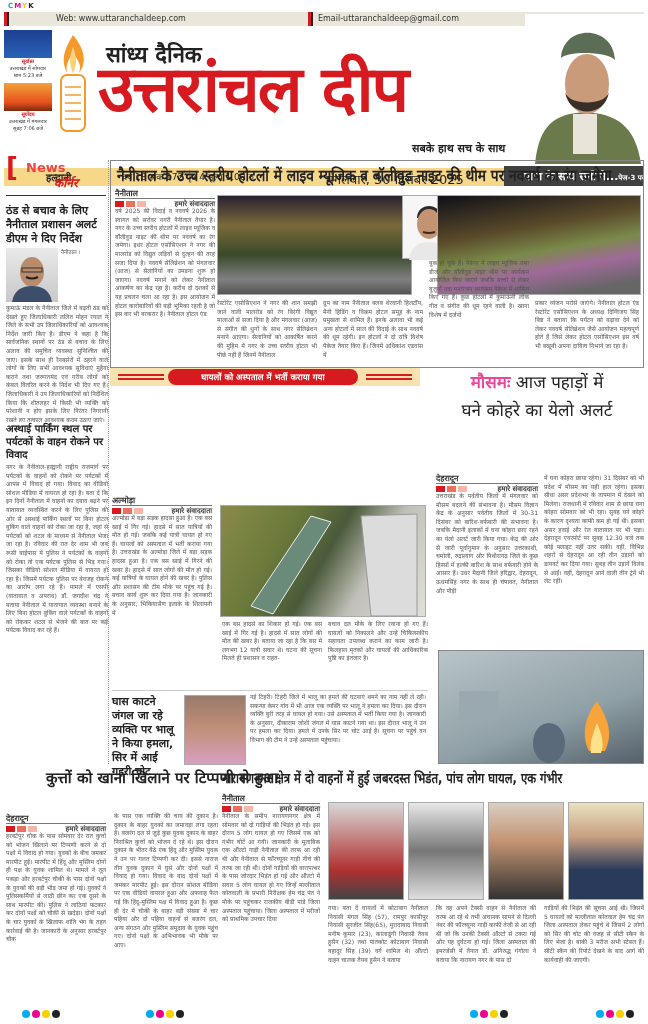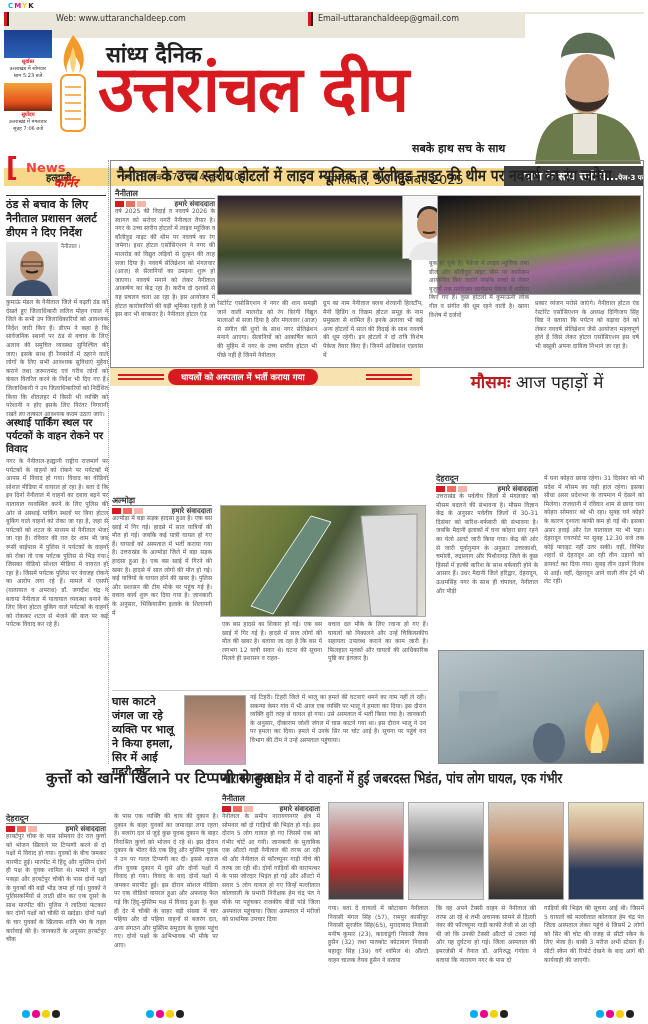--- a/index.html
+++ b/index.html
@@ -1,20 +1,20 @@
 <!DOCTYPE html>
 <html><head>
 <meta charset="utf-8">
 <style>
 *{margin:0;padding:0;box-sizing:border-box}
 body{width:648px;height:1024px;background:#fff;font-family:"DejaVu Sans",sans-serif;overflow:hidden;position:relative;color:#222}
 .abs{position:absolute}
 .cmyk{left:8px;top:2px;font-size:7px;font-weight:bold;letter-spacing:1px}
 .cmyk span:nth-child(1){color:#00aeef}.cmyk span:nth-child(2){color:#ec008c}.cmyk span:nth-child(3){color:#f7d000}.cmyk span:nth-child(4){color:#222}
-.webbar{left:4px;top:12px;width:640px;height:26px;background:#ebe6da;font-size:8px;color:#333}
+.webbar{left:4px;top:12px;width:640px;height:14px;background:#ebe6da;font-size:8px;color:#333}
 .webbar .sq{position:absolute;top:0;width:5px;height:14px;background:#d71920;border-right:2px solid #222}
 .webbar .t{position:absolute;top:2px}
 .sidebox{left:4px;width:48px;font-size:5px;text-align:center;color:#333;line-height:7px}
 .sidebox .pic{width:48px;height:28px}
 .sidebox .lbl{color:#d71920;font-weight:bold}
 .logoFlame{left:57px;top:33px;width:32px;height:100px}
 .sandhya{left:106px;top:38px;font-size:22px;font-weight:bold;color:#222;font-family:"DejaVu Serif",serif}
 .mast{left:98px;top:55px;font-size:63px;font-weight:bold;color:#d71920;letter-spacing:-2px;line-height:70px;font-family:"DejaVu Sans",sans-serif;transform:scaleX(1.05);transform-origin:left}
 .tagline{left:412px;top:140px;font-size:11px;font-weight:bold;color:#222}
 .person{left:525px;top:14px;width:120px;height:150px;overflow:hidden}
@@ -28,25 +28,25 @@
 .news-word{position:absolute;left:20px;top:0;font-size:13px;font-weight:bold;color:#ef4444}
 .corner{position:absolute;left:48px;top:14px;font-size:12px;font-weight:bold;color:#d71920;font-style:italic}
 .h-left{font-size:11px;font-weight:bold;color:#222;line-height:14px}
 .dateline{font-size:8px;font-weight:bold;color:#333;border-bottom:1px solid #777}
 .repline{display:flex;align-items:center;gap:2px;font-size:7px;color:#444;font-weight:bold}
 .repline i{display:inline-block;width:9px;height:6px}
 .mainframe{left:110px;top:160px;width:534px;height:208px;border:1px solid #888}
 .mainhead{font-size:15px;font-weight:bold;color:#222;white-space:nowrap;position:absolute;left:6px;top:3px;transform:scaleX(.86);transform-origin:left}
 .photo{position:absolute;border:1px solid #aaa}
 .kicker{left:110px;top:368px;width:310px;height:18px;background:#f7e2b0}
-.kicker .pill{position:absolute;left:58px;top:1px;width:150px;height:16px;background:#d71920;border-radius:8px;color:#fff;font-size:8.5px;font-weight:bold;text-align:center;line-height:16px}
+.kicker .pill{position:absolute;left:58px;top:1px;width:190px;height:16px;background:#d71920;border-radius:8px;color:#fff;font-size:8.5px;font-weight:bold;text-align:center;line-height:16px}
 .kicker .lines{position:absolute;top:6px;width:46px;height:6px;border-top:2px solid #d71920;border-bottom:2px solid #d71920}
 .bigh{left:112px;top:388px;width:312px;font-size:36px;font-weight:bold;color:#222;line-height:52px;text-align:center;letter-spacing:-1px}
 .wx-title{left:430px;top:368px;width:214px;text-align:center;font-size:17px;line-height:28px;color:#222}
-.wx-title b{color:#b91c1c}
+.wx-title b{color:#ec4899}
 .fire{left:438px;top:650px;width:206px;height:114px;background:linear-gradient(160deg,#b8c4c8,#8fa0a6 60%,#55606a);border:1px solid #888}
 .bottomH{font-size:15px;font-weight:bold;color:#222;line-height:20px;white-space:nowrap}
 .cm-dots{display:flex;gap:2px}
 .cm-dots i{width:8px;height:8px;border-radius:50%;display:block}
 </style>
 </head>
 <body>
 
 <div class="abs cmyk">
   <span>C</span><span>M</span><span>Y</span><span>K</span>
@@ -108,21 +108,21 @@
     <span style="position:static">पापा के साथ सनी ने...</span><span style="position:static;font-size:7px">पेज-3 पर</span>
   </div>
 </div>
 
 <div class="abs newsbox" style="height:600px">
   <div style="position:relative;height:36px;border-bottom:1px solid #333;width:100px">
     <span class="news-bracket">[</span>
     <span class="news-word">News</span>
     <span class="corner">कॉर्नर</span>
   </div>
-  <div class="h-left" style="margin-top:2px">ठंड से बचाव के लिए नैनीताल प्रशासन अलर्ट डीएम ने दिए निर्देश</div>
+  <div class="h-left" style="margin-top:8px">ठंड से बचाव के लिए नैनीताल प्रशासन अलर्ट डीएम ने दिए निर्देश</div>
   <div style="display:flex;gap:3px;margin-top:2px">
     <div style="width:52px;height:54px;background:linear-gradient(#e9e9e9,#c8c8c8);flex:none;position:relative">
       <svg width="52" height="54" viewBox="0 0 52 54">
           <ellipse cx="26" cy="24" rx="12" ry="15" fill="#b88b6a"></ellipse>
           <rect x="16" y="20" width="20" height="4" fill="none" stroke="#333"></rect>
           <path d="M20 29 Q26 32 32 29" stroke="#222" stroke-width="2" fill="none"></path>
           <path d="M6 54 C8 42 16 38 26 38 C36 38 44 42 46 54Z" fill="#3d4e6b"></path>
         </svg>
     </div>
     <div class="col" style="font-size:5.5px">नैनीताल ।</div>
@@ -189,20 +189,21 @@
 <div class="abs col" style="left:328px;top:620px;width:100px;height:58px;overflow:hidden">बचाव दल मौके के लिए रवाना हो गए हैं। घायलों को निकालने और उन्हें चिकित्सकीय सहायता उपलब्ध कराने का काम जारी है। फिलहाल मृतकों और घायलों की आधिकारिक पुष्टि का इंतजार है।</div>
 
 <div class="abs" style="left:112px;top:690px;width:316px;border-top:1px solid #ccc">
   <div class="abs h-left" style="left:0;top:4px;width:68px;font-size:11px;line-height:14px">घास काटने जंगल जा रहे व्यक्ति पर भालू ने किया हमला, सिर में आई गहरी चोट</div>
   <div class="abs photo" style="left:72px;top:4px;width:62px;height:70px;background:linear-gradient(#9a7a6a,#c2907a 50%,#d8a0c0)"></div>
   <div class="abs col" style="left:138px;top:2px;width:176px;height:72px;overflow:hidden">नई टिहरी। टिहरी जिले में भालू का हमले की घटनाएं थमने का नाम नहीं ले रही। सकन्या केमर गांव में भी आज एक व्यक्ति पर भालू ने हमला कर दिया। इस दौरान व्यक्ति बुरी तरह से घायल हो गया। उसे अस्पताल में भर्ती किया गया है। जानकारी के अनुसार, दीकाराम जोशी जंगल में घास काटने गया था। इस दौरान भालू ने उन पर हमला कर दिया। हमले में उनके सिर पर चोट आई है। सूचना पर पहुंचे वन विभाग की टीम ने उन्हें अस्पताल पहुंचाया।</div>
 </div>
 
 <div class="abs wx-title">
   <div><b>मौसमः</b> <span>आज पहाड़ों में</span></div>
+  <div>घने कोहरे का येलो अलर्ट</div>
 </div>
 <div class="abs" style="left:436px;top:472px;width:102px">
   <div class="dateline">देहरादून</div>
   <div class="repline">
       <i style="background:#d71920"></i>
       <i style="background:#ef6f5e"></i>
       <i style="background:#f7b7a8"></i>
       <span style="margin-left:auto">हमारे संवाददाता</span>
     </div>
 </div>

